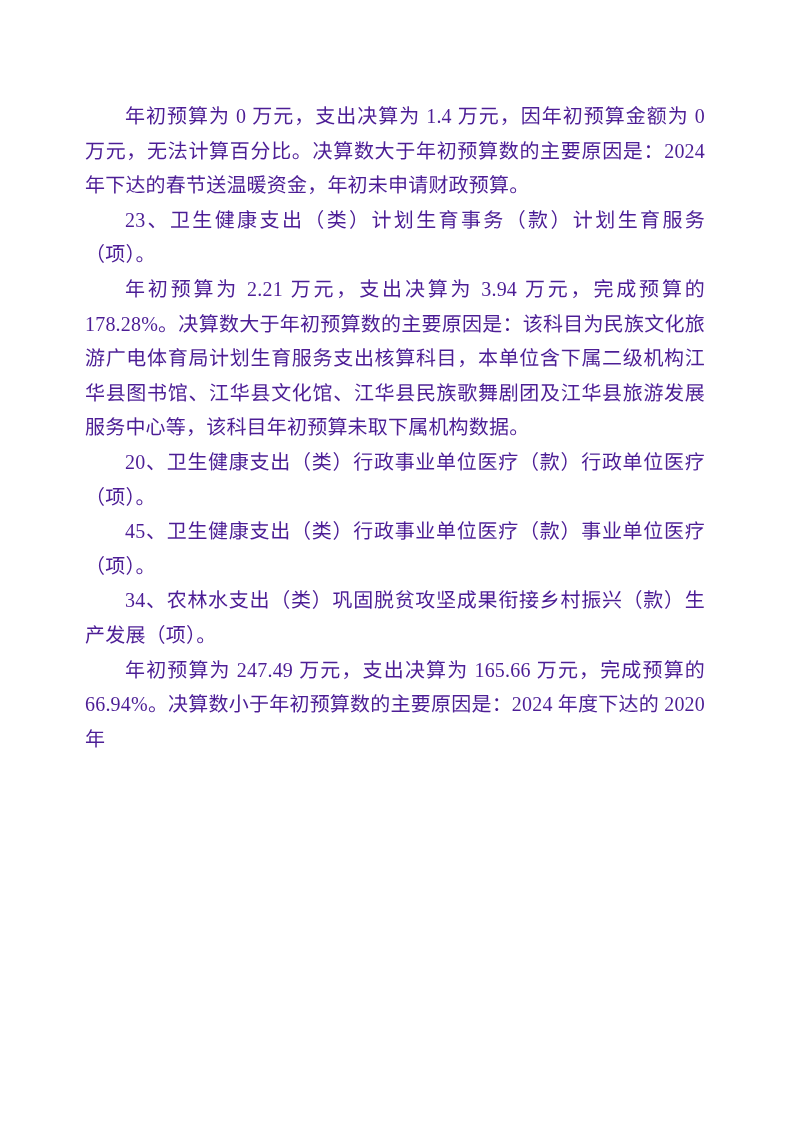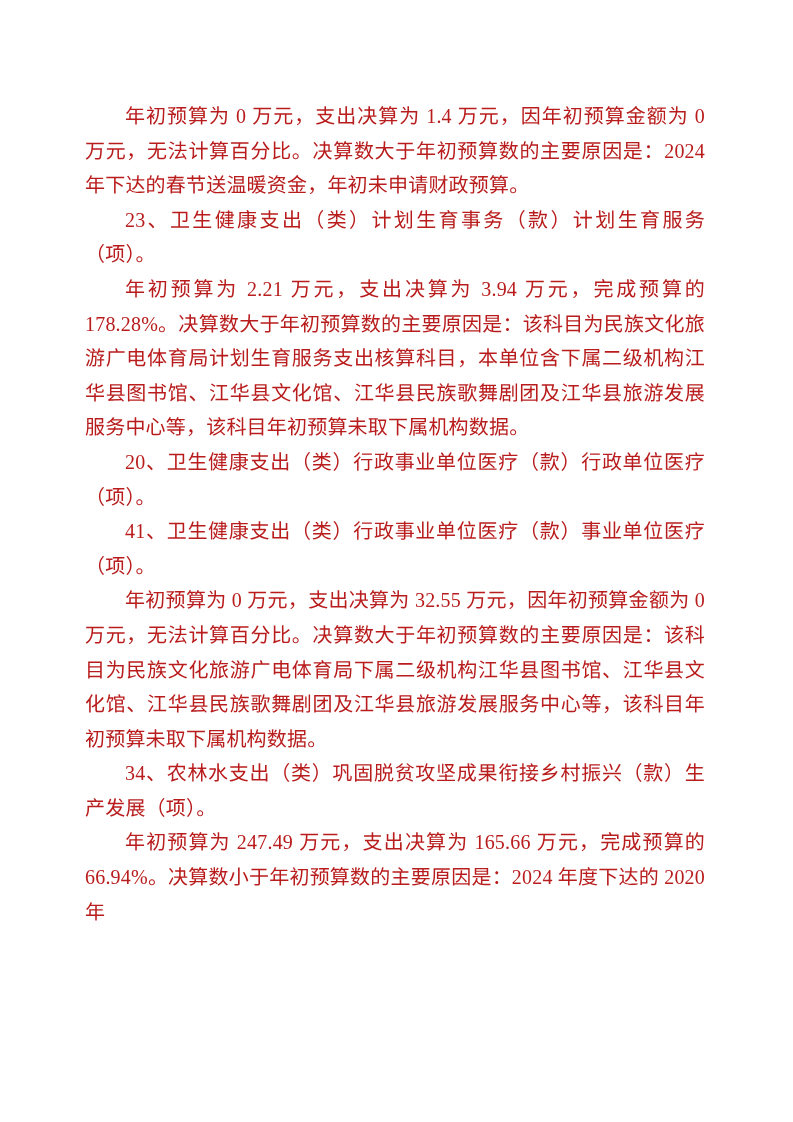--- a/index.html
+++ b/index.html
@@ -12,37 +12,36 @@
     width: 793px;
     height: 1122px;
     margin: 0;
     background: #ffffff;
     box-sizing: border-box;
     padding: 99px 88px 0 85px;
     overflow: hidden;
     font-family: "Liberation Serif", "DejaVu Serif", serif;
     font-size: 20px;
     line-height: 34.6px;
-    color: #b91c1c;
+    color: #4c1d95;
   }
   .doc-par {
     margin: 0;
     padding: 0;
     text-indent: 2em;
     text-align: justify;
     text-justify: inter-character;
     letter-spacing: 0.2px;
     word-break: normal;
   }
 </style>
 </head>
 <body>
 
 <div class="page">
   <p class="doc-par">年初预算为 0 万元，支出决算为 1.4 万元，因年初预算金额为 0 万元，无法计算百分比。决算数大于年初预算数的主要原因是：2024 年下达的春节送温暖资金，年初未申请财政预算。</p>
   <p class="doc-par">23、卫生健康支出（类）计划生育事务（款）计划生育服务（项）。</p>
   <p class="doc-par">年初预算为 2.21 万元，支出决算为 3.94 万元，完成预算的 178.28%。决算数大于年初预算数的主要原因是：该科目为民族文化旅游广电体育局计划生育服务支出核算科目，本单位含下属二级机构江华县图书馆、江华县文化馆、江华县民族歌舞剧团及江华县旅游发展服务中心等，该科目年初预算未取下属机构数据。</p>
   <p class="doc-par">20、卫生健康支出（类）行政事业单位医疗（款）行政单位医疗（项）。</p>
-  <p class="doc-par">41、卫生健康支出（类）行政事业单位医疗（款）事业单位医疗（项）。</p>
-  <p class="doc-par">年初预算为 0 万元，支出决算为 32.55 万元，因年初预算金额为 0 万元，无法计算百分比。决算数大于年初预算数的主要原因是：该科目为民族文化旅游广电体育局下属二级机构江华县图书馆、江华县文化馆、江华县民族歌舞剧团及江华县旅游发展服务中心等，该科目年初预算未取下属机构数据。</p>
+  <p class="doc-par">45、卫生健康支出（类）行政事业单位医疗（款）事业单位医疗（项）。</p>
   <p class="doc-par">34、农林水支出（类）巩固脱贫攻坚成果衔接乡村振兴（款）生产发展（项）。</p>
   <p class="doc-par">年初预算为 247.49 万元，支出决算为 165.66 万元，完成预算的 66.94%。决算数小于年初预算数的主要原因是：2024 年度下达的 2020 年</p>
 </div>
 
 </body></html>

